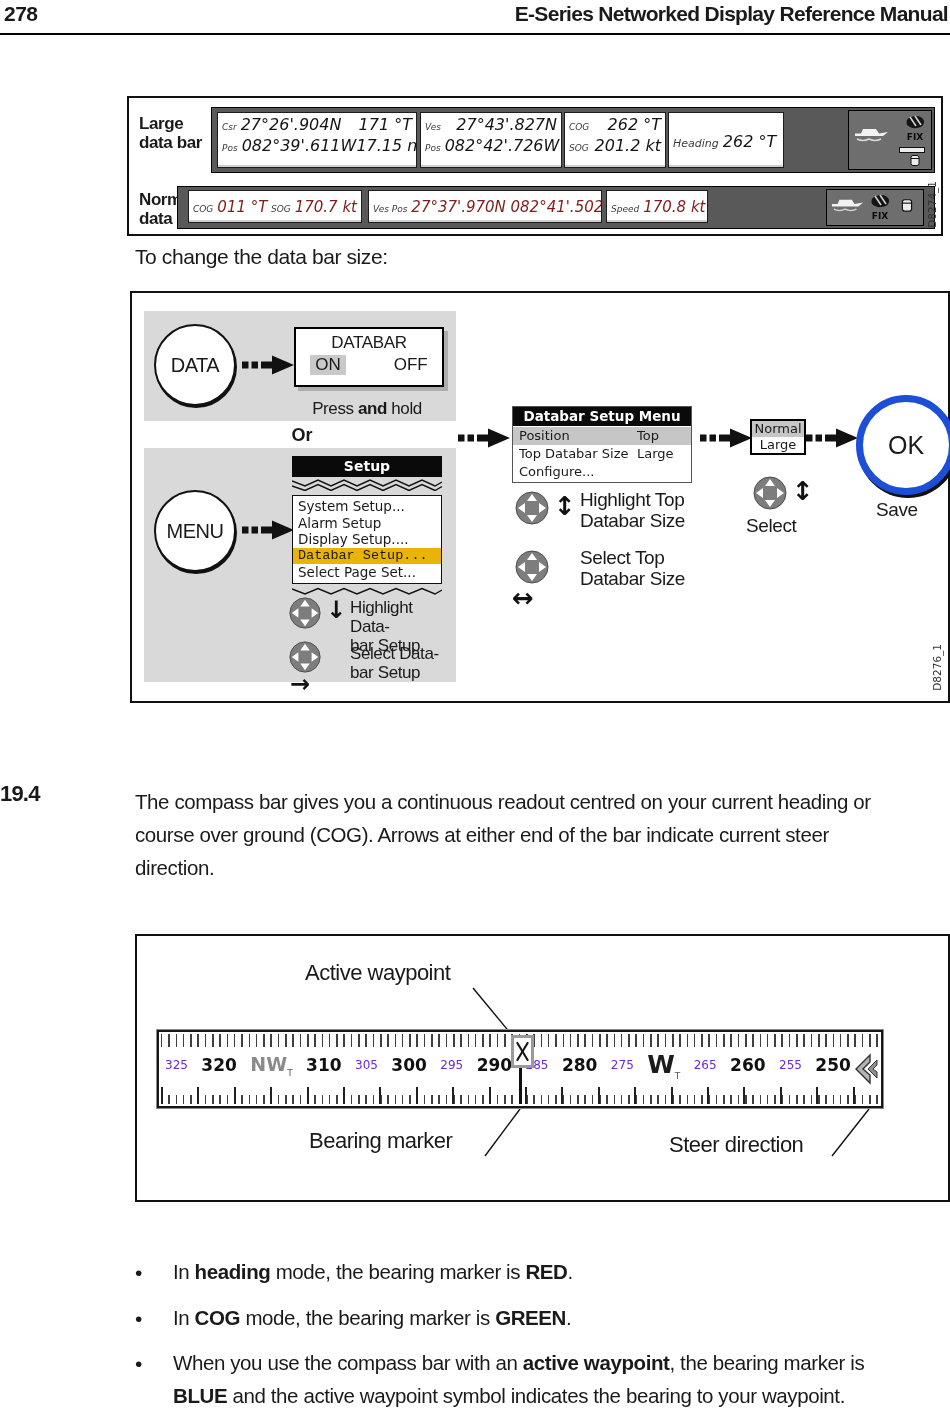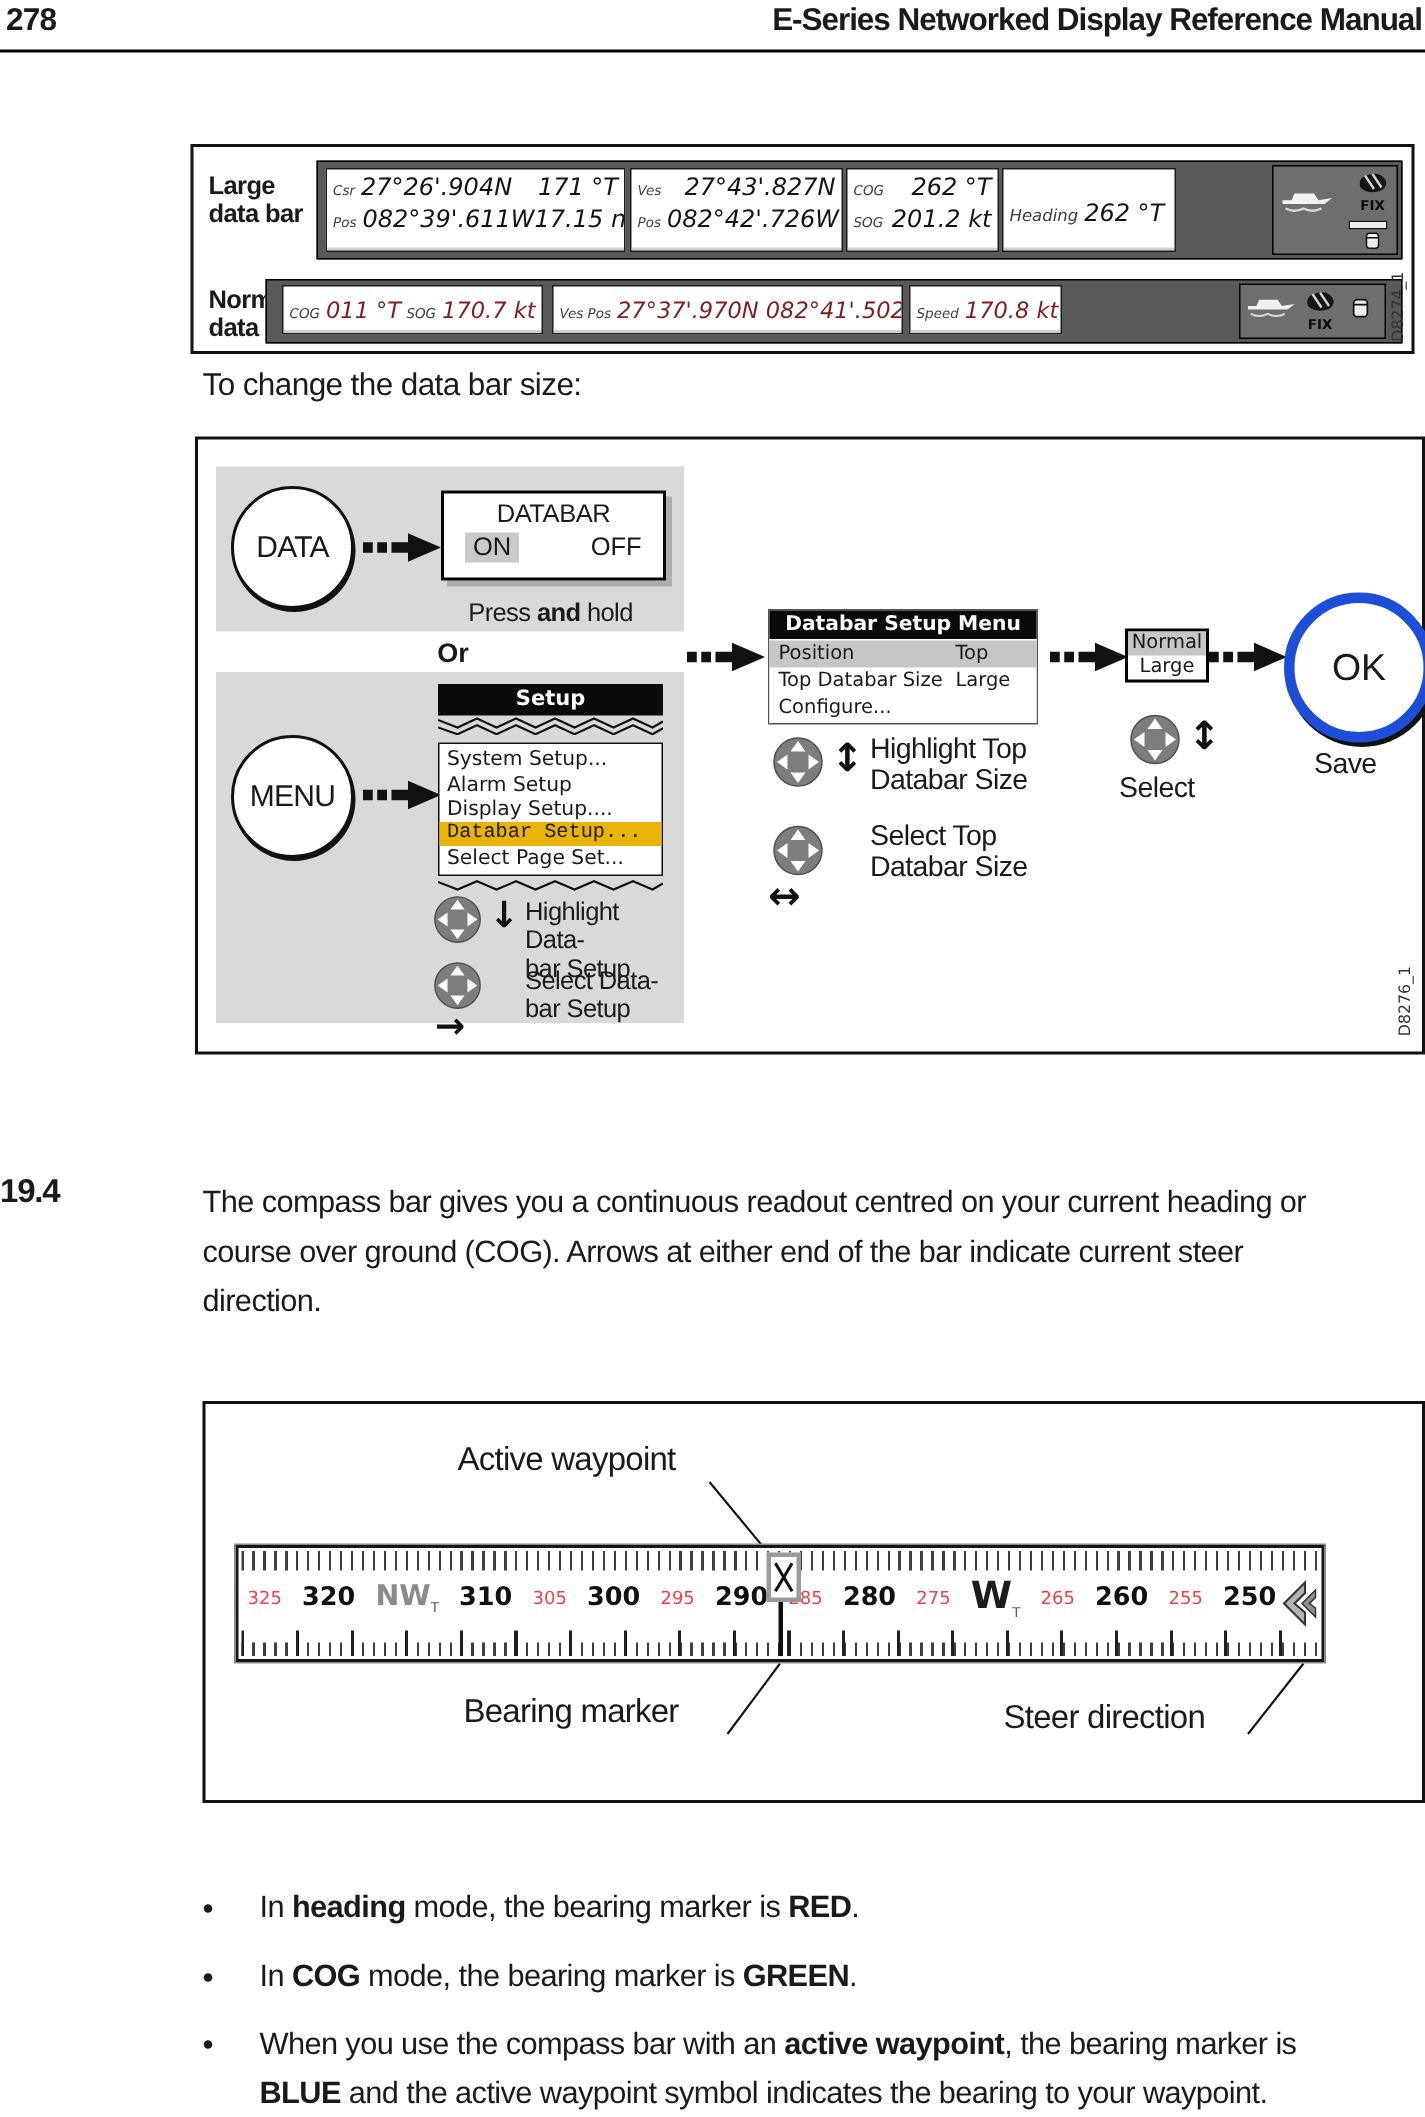--- a/index.html
+++ b/index.html
@@ -67,21 +67,21 @@
   .callout{font-size:22px;letter-spacing:-0.5px;}
   #cbar{left:20px;top:94px;width:722px;height:74px;border:2px solid #161616;outline:1px solid #8a8a8a;background:#fff;}
   #cbar-topticks{left:2px;right:2px;top:2px;height:13px;
      background:repeating-linear-gradient(90deg,#3f3f3f 0 1.5px,transparent 1.5px 7.3px);}
   #cbar-botticks-minor{left:2px;right:2px;bottom:2px;height:9px;
      background:repeating-linear-gradient(90deg,#3f3f3f 0 1.5px,transparent 1.5px 7.3px);}
   #cbar-botticks-major{left:2px;right:2px;bottom:2px;height:17px;
      background:repeating-linear-gradient(90deg,#1f1f1f 0 2px,transparent 2px 36.4px);}
   #cbar-scale{left:6px;right:30px;top:17px;height:32px;display:flex;align-items:center;
      justify-content:space-between;font-family:"DejaVu Sans",sans-serif;}
-  .s-minor{font-size:12px;color:#ef4444;}
+  .s-minor{font-size:12px;color:#6d28d9;}
   .s-major{font-size:17px;font-weight:bold;color:#101010;}
   .s-nw{font-size:19px;font-weight:600;color:#8b8b8b;}
   .s-w{font-size:25px;font-weight:800;color:#1c1c1c;}
   .s-nw sub,.s-w sub{font-size:9px;color:#5a5a5a;font-weight:normal;}
   #wp-marker{left:352px;top:3px;width:17px;height:27px;background:#fff;border:3px solid #9a9a9a;
              display:flex;align-items:center;justify-content:center;}
   #bearing-line{left:360px;top:32px;width:2.5px;height:40px;background:#101010;}
 
   
   #bullets{left:135px;top:1256px;width:800px;}

